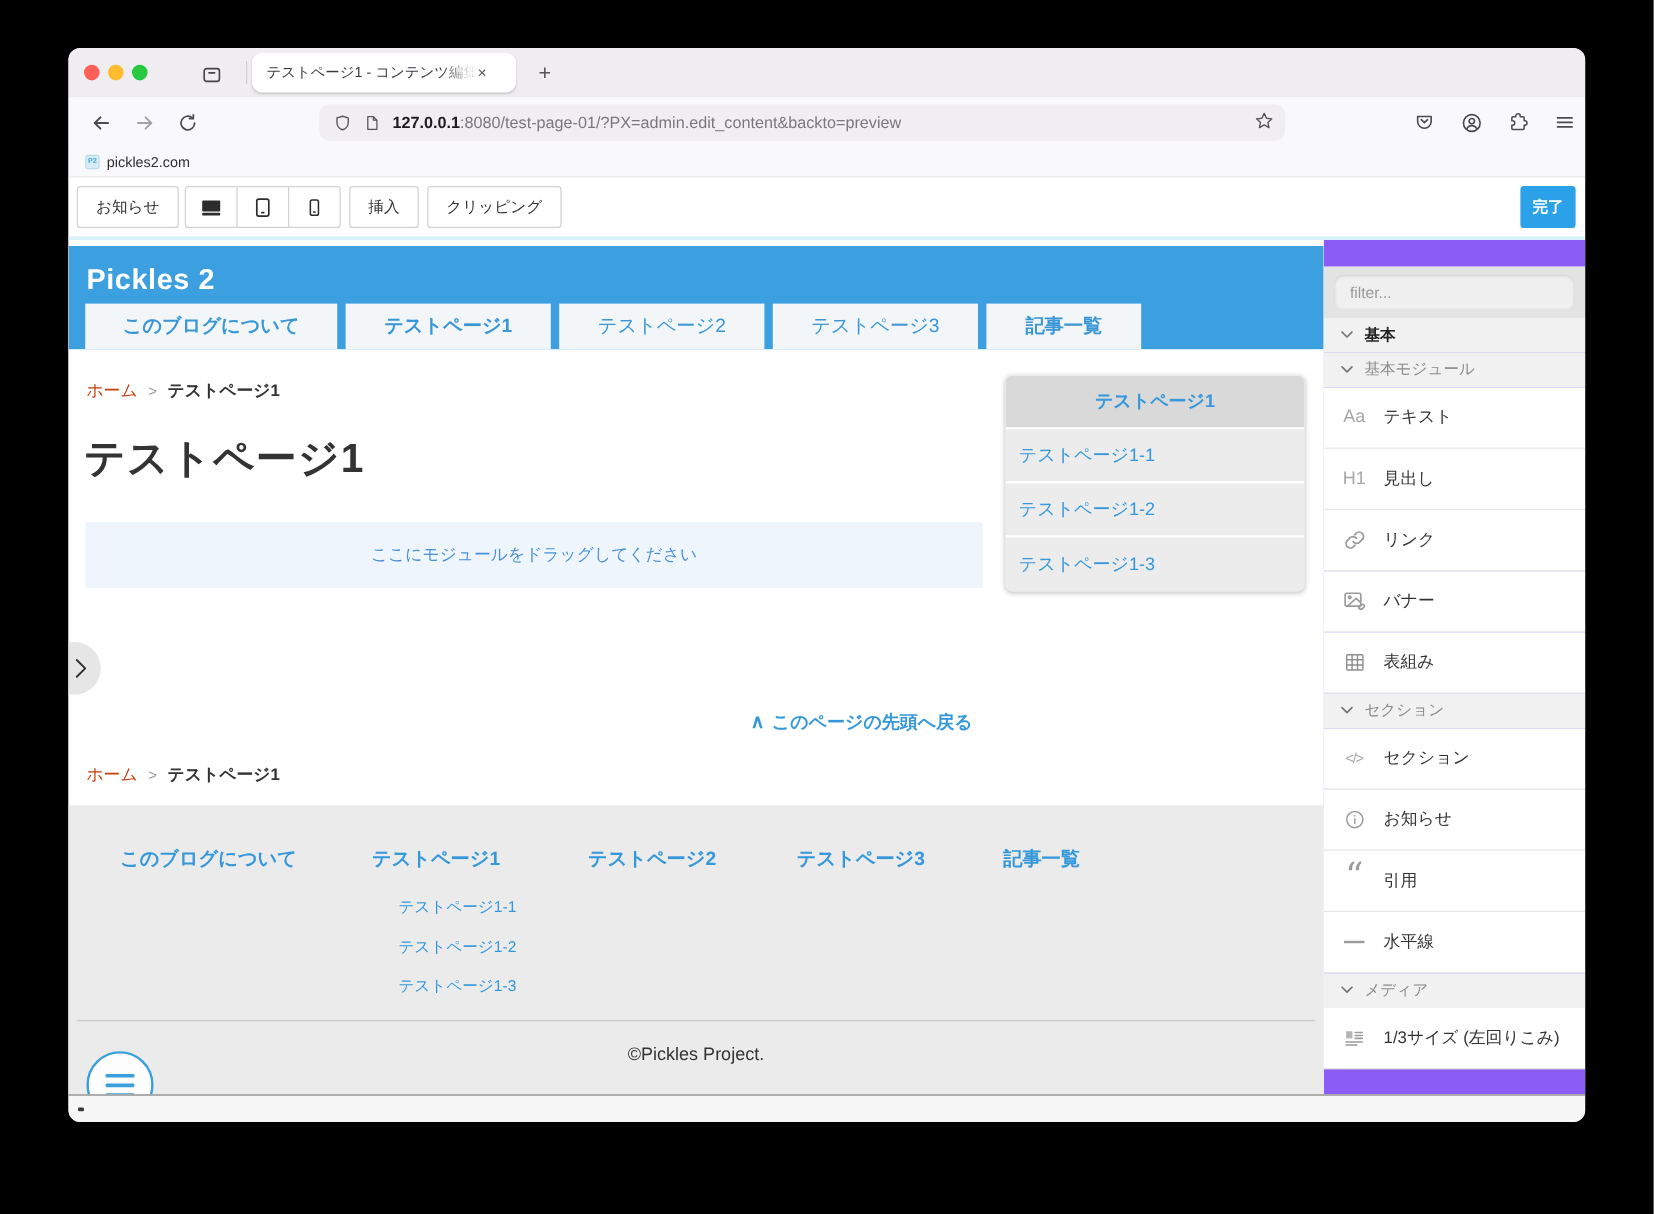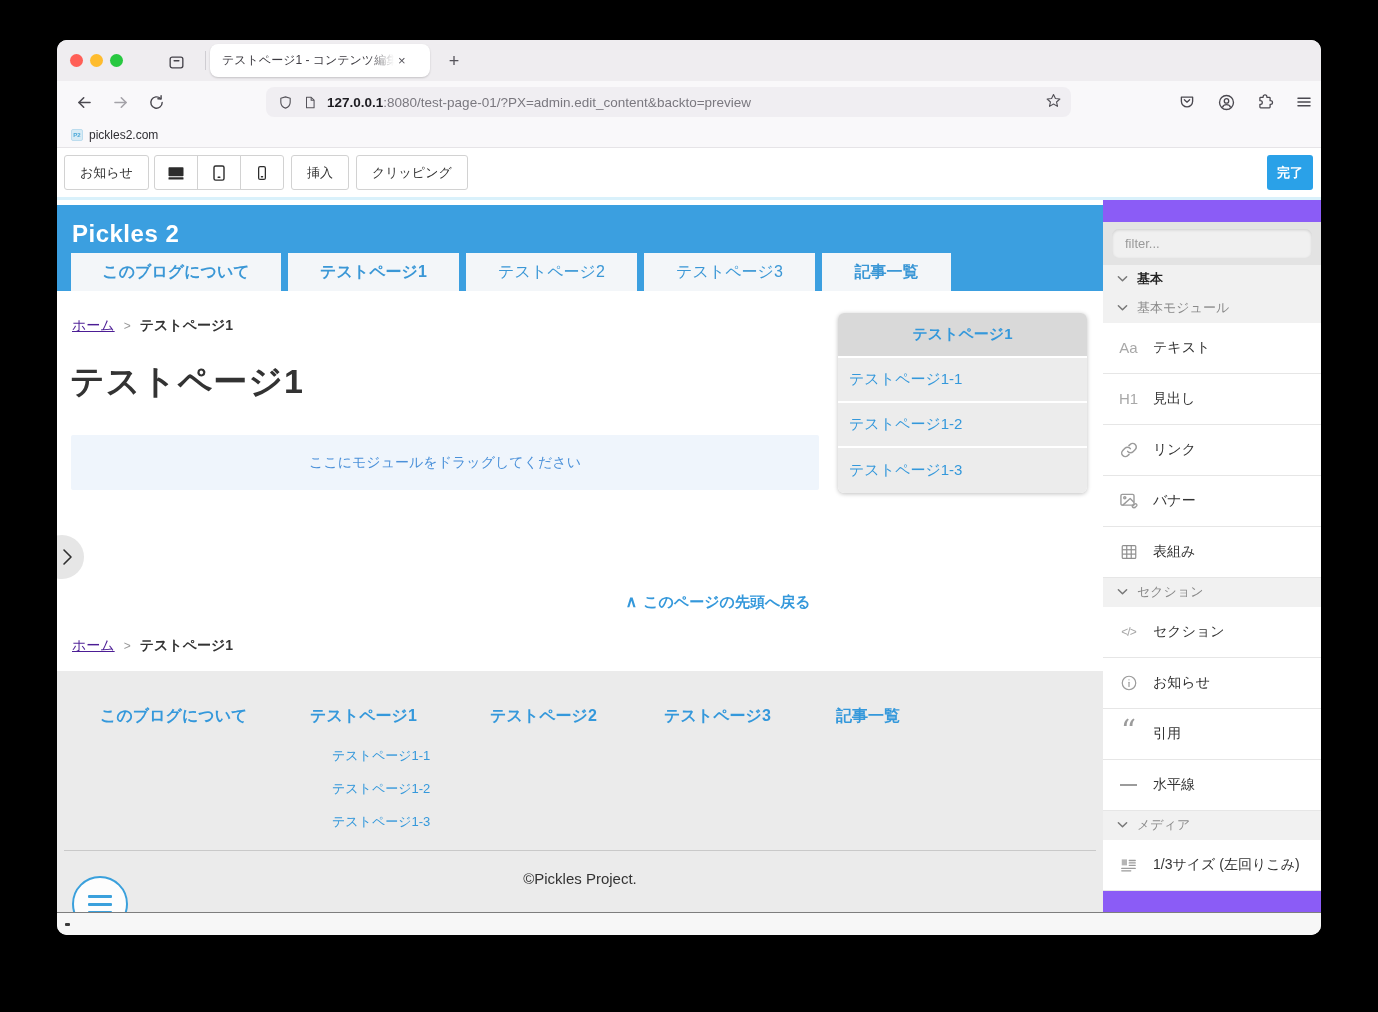--- a/index.html
+++ b/index.html
@@ -60,21 +60,21 @@
   .page-area { width:1046px; background:#fff; position:relative; overflow:hidden; }
 
   .site-header { margin-top:5px; height:86px; background:#3b9fe0; position:relative; }
   .site-title { color:#fff; font-size:24px; font-weight:bold; padding:15px 0 0 15px; letter-spacing:.5px; }
   .global-nav { position:absolute; left:14px; bottom:0; display:flex; gap:7px; }
   .gnav-btn { height:38px; background:#f3f6f9; color:#3a97d6; font-size:16px; display:flex; align-items:center; justify-content:center; }
   .gn-0{ width:210px; font-weight:600; } .gn-1{ width:171px; font-weight:bold; } .gn-2{ width:171px; font-weight:500; }
   .gn-3{ width:171px; font-weight:500; } .gn-4{ width:129px; font-weight:bold; }
 
   .breadcrumb { margin:26px 0 0 15px; font-size:14px; display:flex; align-items:center; gap:9px; }
-  .bc-home { color:#4c1d95;text-decoration:underline; } .bc-sep { color:#9a9a9a; font-size:12px; } .bc-cur { color:#333; font-weight:600; }
+  .bc-home { color:#c2410c; } .bc-sep { color:#9a9a9a; font-size:12px; } .bc-cur { color:#333; font-weight:600; }
 
   .page-title { margin:24px 0 0 13px; font-size:34px; font-weight:bold; color:#333; letter-spacing:1px; }
 
   .drop-area { margin:30px 0 0 14px; width:748px; height:55px; background:#eff5fc; border-radius:2px;
     display:flex; align-items:center; justify-content:center; color:#4a90d9; font-size:14px; }
 
   .side-nav { position:absolute; left:781px; top:113px; width:249px; border-radius:6px; overflow:hidden;
     box-shadow:0 1px 4px rgba(0,0,0,.25); }
   .sn-header { height:45px; background:#d9d9d9; color:#3498db; font-size:15px; font-weight:600;
     display:flex; align-items:center; justify-content:center; border-bottom:2px solid #fff; }

